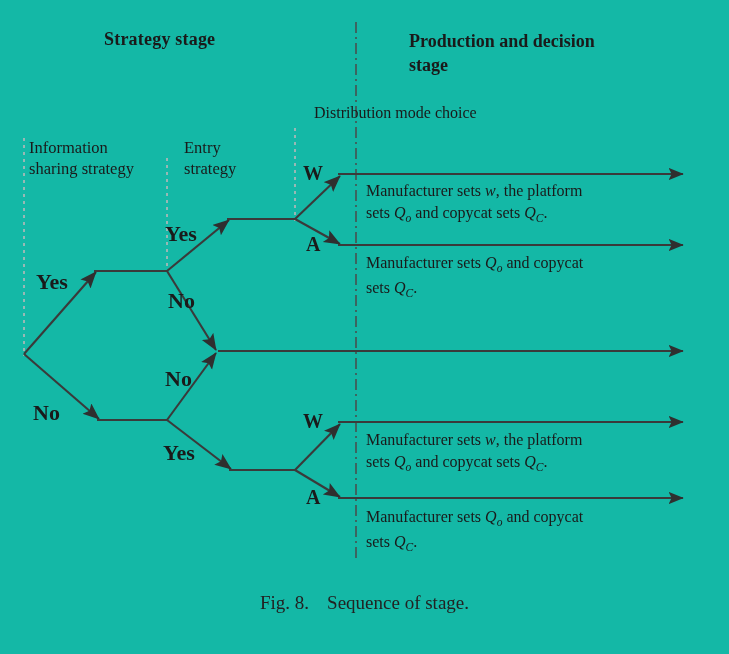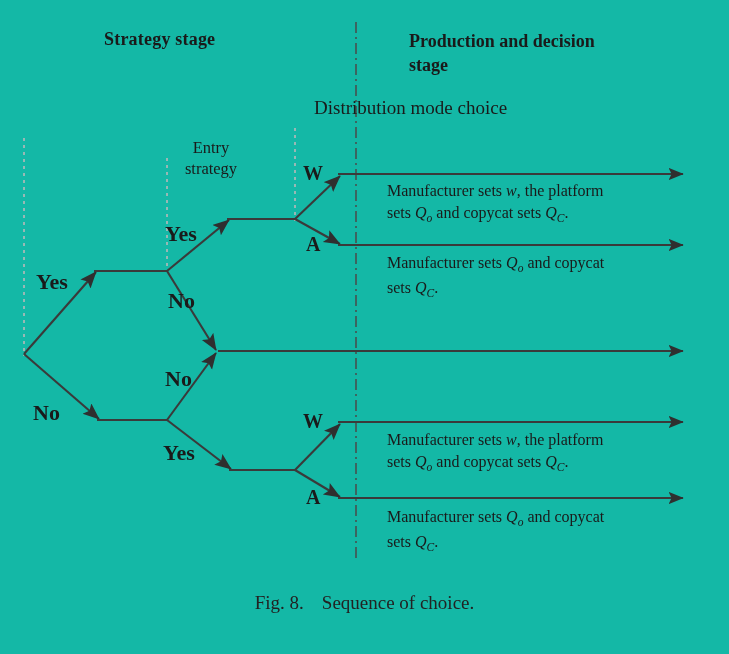--- a/index.html
+++ b/index.html
@@ -49,28 +49,28 @@
   .branch {
     font-size: 22px;
     font-weight: bold;
   }
   .mode {
     font-size: 20px;
     font-weight: bold;
     font-family: "Liberation Serif", "DejaVu Serif", serif;
   }
   .dmc {
-    font-size: 19px;
+    font-size: 16px;
+    margin-top: 7px;
   }
   .desc {
     font-size: 16px;
     white-space: normal;
     width: 320px;
     line-height: 1.38;
-    margin-left: 21px;
   }
   .mathv {
     font-style: italic;
     font-family: "Liberation Serif", "DejaVu Serif", serif;
   }
   .sub {
     font-size: 0.72em;
     vertical-align: sub;
     font-style: italic;
   }
@@ -137,22 +137,23 @@
     <path d="M338,422 L683,422" stroke="#3a3a3a" stroke-width="1.9" fill="none" marker-end="url(#ah)"></path>
     <path d="M338,498 L683,498" stroke="#3a3a3a" stroke-width="1.9" fill="none" marker-end="url(#ah)"></path>
   </svg>
 
   <div class="lbl hdr" style="left:104px; top:29px;">Strategy  stage</div>
 
   <div class="lbl hdr-right" style="left:401px; top:29px;margin-left:8px;">Production and decision stage</div>
 
   <div class="lbl dmc" style="left:314px; top:97px;">Distribution mode choice</div>
 
+  <div class="lbl colhdr" style="left:29px; top:137px;">Information sharing strategy</div>
 
-  <div class="lbl colhdr" style="left:172px; top:137px; width:78px;text-align:center;">Entry strategy</div>
+  <div class="lbl colhdr" style="left:184px; top:137px; width:78px;">Entry strategy</div>
 
   <div class="lbl branch" style="left:36px; top:269px;">Yes</div>
 
   <div class="lbl branch" style="left:33px; top:400px;">No</div>
 
   <div class="lbl branch" style="left:165px; top:221px;">Yes</div>
 
   <div class="lbl branch" style="left:168px; top:288px;">No</div>
 
   <div class="lbl branch" style="left:165px; top:366px;">No</div>
@@ -182,16 +183,16 @@
     <span>Manufacturer sets </span><span class="mathv">w</span><span>, the platform</span><br>
     <span>sets </span><span class="mathv">Q</span><span class="sub">o</span><span> and copycat sets </span><span class="mathv">Q</span><span class="subC">C</span><span>.</span>
   </div>
 
   <div class="lbl desc" style="left:366px; top:506px;">
     <span>Manufacturer sets  </span><span class="mathv">Q</span><span class="sub">o</span><span> and copycat</span><br>
     <span>sets </span><span class="mathv">Q</span><span class="subC">C</span><span>.</span>
   </div>
 
   <div class="caption" style="top:592px;">
-    <span>Fig. 8.</span><span class="gap"></span><span>Sequence of choice.</span>
+    <span>Fig. 8.</span><span class="gap"></span><span>Sequence of stage.</span>
   </div>
 
 </div>
 
 </body></html>

